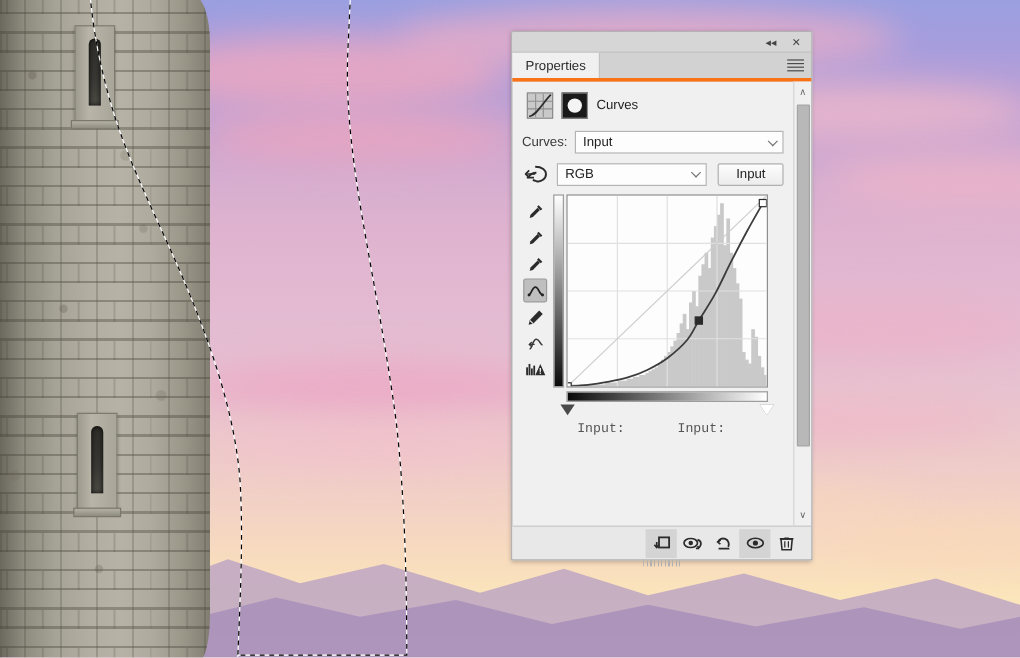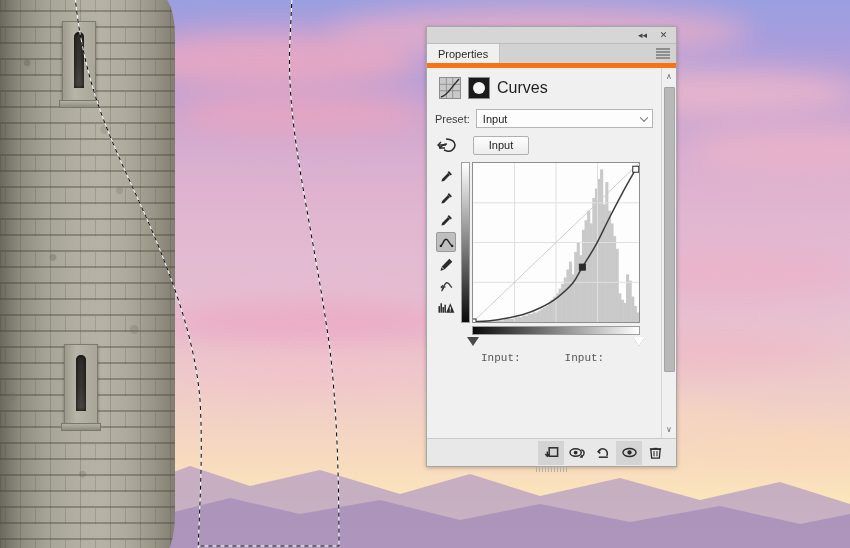--- a/index.html
+++ b/index.html
@@ -183,21 +183,21 @@
     color:#444; font-size:9px; line-height:1; cursor:pointer;
   }
 
   
   .panel-tabs {
     height: 24px;
     background: #d2d2d2;
     display: flex; align-items: stretch;
     position: relative;
     flex: 0 0 auto;
-    border-bottom: 5px solid #f97316;
+    border-bottom: 3px solid #f97316;
     text-align: right;
   }
   .tab {
     padding: 0 11px;
     display:flex; align-items:center;
     font-size: 11px; color:#2b2b2b;
     cursor: pointer;
   }
   .tab.active {
     background: #f0f0f0;
@@ -238,21 +238,21 @@
   .thumb-mask {
     width:22px; height:22px;
     background:#1a1a1a;
     border:1px solid #8c8c8c;
     display:flex; align-items:center; justify-content:center;
   }
   .thumb-mask .dot {
     width:12px; height:12px; border-radius:50%;
     background:#f4f4f4;
   }
-  .adj-title { font-size:16px; color:#1f1f1f; }
+  .adj-title { font-size:11px; color:#1f1f1f; }
 
   
   .row { display:flex; align-items:center; margin-bottom:7px; }
   .row-label { font-size:11px; color:#3a3a3a; margin-right:6px; }
 
   .select {
     position: relative;
     height: 19px;
     background: #fdfdfd;
     border: 1px solid #b4b4b4;
@@ -479,35 +479,39 @@
               <path d="M1 21 C8 20 13 9 21 1" stroke="#2e2e2e" stroke-width="1.6" fill="none"></path>
             </svg>
           </div>
           <div class="thumb-mask">
             <div class="dot"></div>
           </div>
           <div class="adj-title">Curves</div>
         </div>
 
         <div class="row">
-          <span class="row-label">Preset:</span>
+          <span class="row-label">Curves:</span>
           <div class="select" id="preset-select">
             <span>Input</span>
             <span class="chev"></span>
           </div>
         </div>
 
         <div class="row">
           <div class="onimage-icon">
             <svg viewBox="0 0 22 20" width="22" height="20">
               <path d="M3 13 C5 10 7 9 10 9" stroke="#2b2b2b" stroke-width="1.6" fill="none"></path>
               <path d="M9 4 C15 4 18 7 18 10 C18 14 14 17 10 16 L7 15" stroke="#2b2b2b" stroke-width="1.6" fill="none"></path>
               <path d="M2 10 H9 M2 13 H8" stroke="#2b2b2b" stroke-width="1.4"></path>
               <path d="M4 7 L1 10 L4 13" stroke="#2b2b2b" stroke-width="1.4" fill="none"></path>
             </svg>
+          </div>
+          <div class="select" id="channel-select">
+            <span>RGB</span>
+            <span class="chev"></span>
           </div>
           <div class="btn" style="margin-left:9px;width:56px;">
             <span>Input</span>
           </div>
         </div>
 
         <div class="graph-wrap">
 
           <div class="tool-col">
             <div class="tool">

